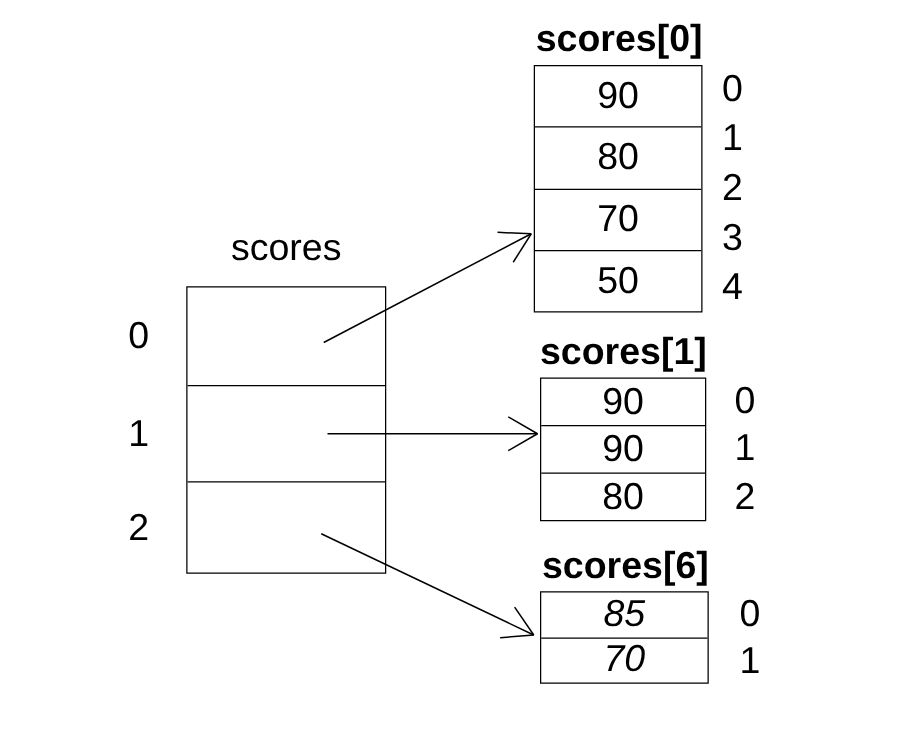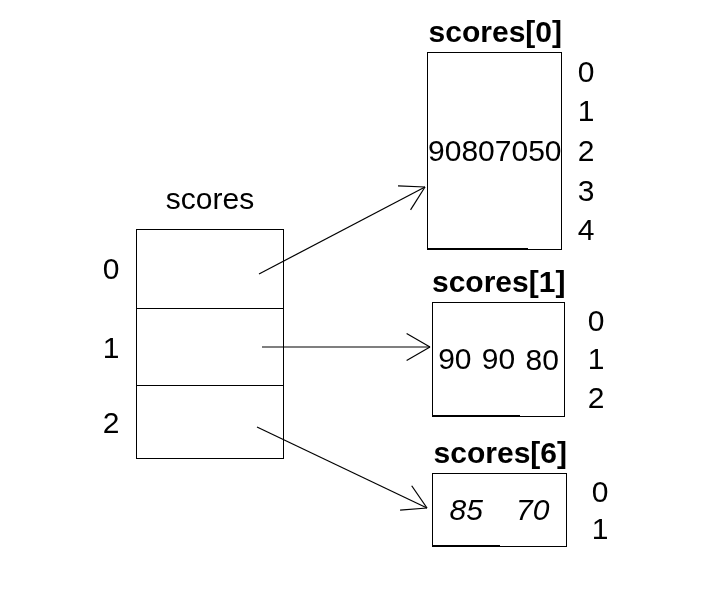--- a/index.html
+++ b/index.html
@@ -3,39 +3,39 @@
 <meta charset="utf-8">
 <style>
   html,body{margin:0;padding:0;background:#fff;}
   .stage{
     position:relative;width:726px;height:590px;background:#ffffff;overflow:hidden;
     font-family:"Liberation Sans","DejaVu Sans",sans-serif;color:#000;
   }
   #arrow-layer{position:absolute;left:0;top:0;width:726px;height:590px;}
 
   
-  .pbox{position:absolute;left:136px;top:229px;width:148px;height:230px;
+  .pbox{position:absolute;left:149px;top:229px;width:160px;height:230px;
         border:1.5px solid #000;box-sizing:border-box;}
   .ptitle{position:absolute;left:0;width:100%;bottom:100%;margin-bottom:16px;
           text-align:center;font-size:30px;line-height:1;white-space:nowrap;}
   .prows{position:absolute;left:0;top:0;right:0;bottom:0;display:flex;flex-direction:column;}
   .prow{box-sizing:border-box;border-bottom:1.5px solid #000;}
   .prow:nth-child(1){height:79px;}
   .prow:nth-child(2){height:77px;}
   .prow:nth-child(3){flex:1;border-bottom:none;}
 
   
   .slot-idx{position:absolute;left:91px;width:40px;display:flex;align-items:center;
             justify-content:center;font-size:30px;}
 
   
   .array{position:absolute;}
   .atitle{position:absolute;left:0;width:100%;bottom:100%;margin-bottom:5px;
           text-align:right;font-size:30px;line-height:1;white-space:nowrap;font-weight:bold;}
-  .rows{border:1.5px solid #000;box-sizing:border-box;display:flex;flex-direction:row;}
+  .rows{border:1.5px solid #000;box-sizing:border-box;display:flex;flex-direction:column;}
   .cell{flex:1;display:flex;align-items:center;justify-content:center;
         font-size:30px;border-bottom:1.5px solid #000;}
   .cell:last-child{border-bottom:none;}
   .indices{position:absolute;top:0;width:40px;display:flex;flex-direction:column;}
   .idx{flex:1;display:flex;align-items:center;justify-content:center;font-size:30px;}
 
   .array-0{left:427px;top:52px;}
   .array-0 .rows{width:135px;height:198px;}
   .array-0 .indices{left:139px;height:198px;}
 

